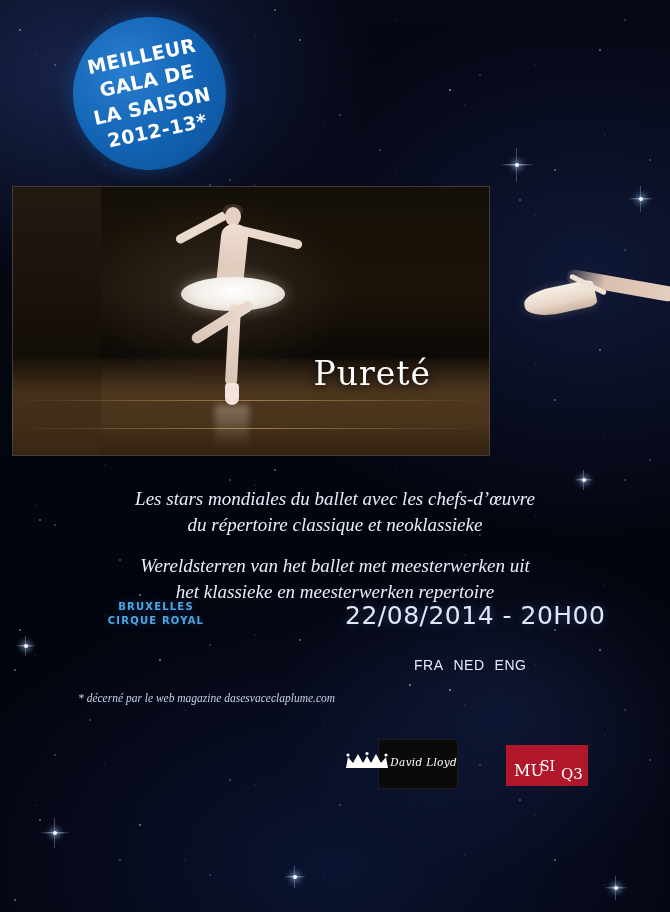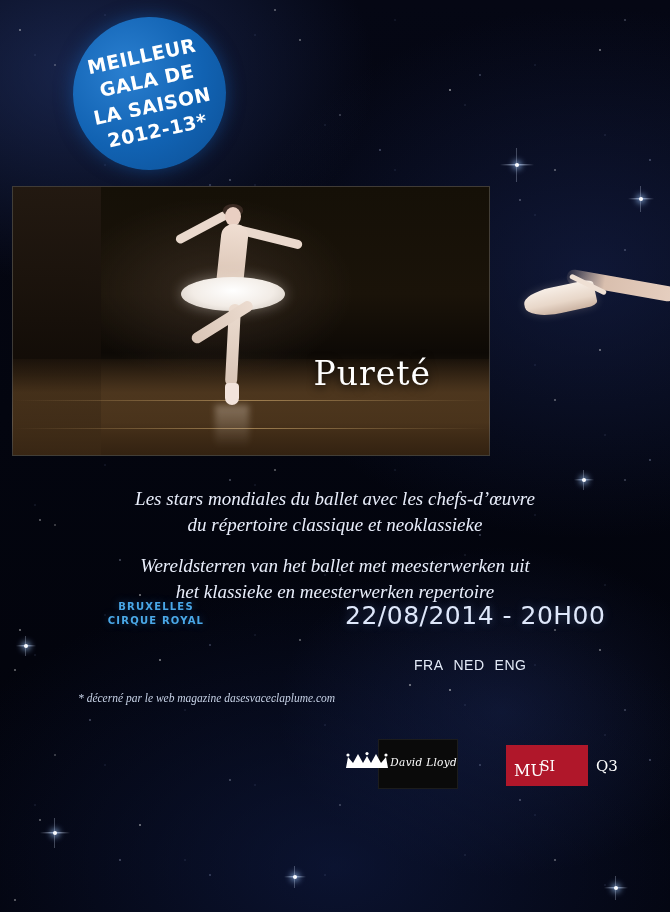--- a/index.html
+++ b/index.html
@@ -306,22 +306,22 @@
   }
   .logo-q3 .mu {
     position: absolute; left: 8px; bottom: 6px;
     color: #fff; font-family: "DejaVu Serif", serif; font-size: 16px;
   }
   .logo-q3 .si {
     position: absolute; left: 34px; bottom: 12px;
     color: #fff; font-family: "DejaVu Serif", serif; font-size: 14px;
   }
   .logo-q3 .q3 {
-    position: absolute; left: 55px; top: 12px;
-    color: #fff; font-family: "DejaVu Serif", serif; font-size: 15px; margin-left: 35px;
+    position: absolute; left: 55px; top: 20px;
+    color: #fff; font-family: "DejaVu Serif", serif; font-size: 15px;
   }
 </style>
 </head>
 <body>
 
 <div class="poster">
 
   <div class="stars"></div>
   <div class="stars2"></div>
   <div class="stars3"></div>

